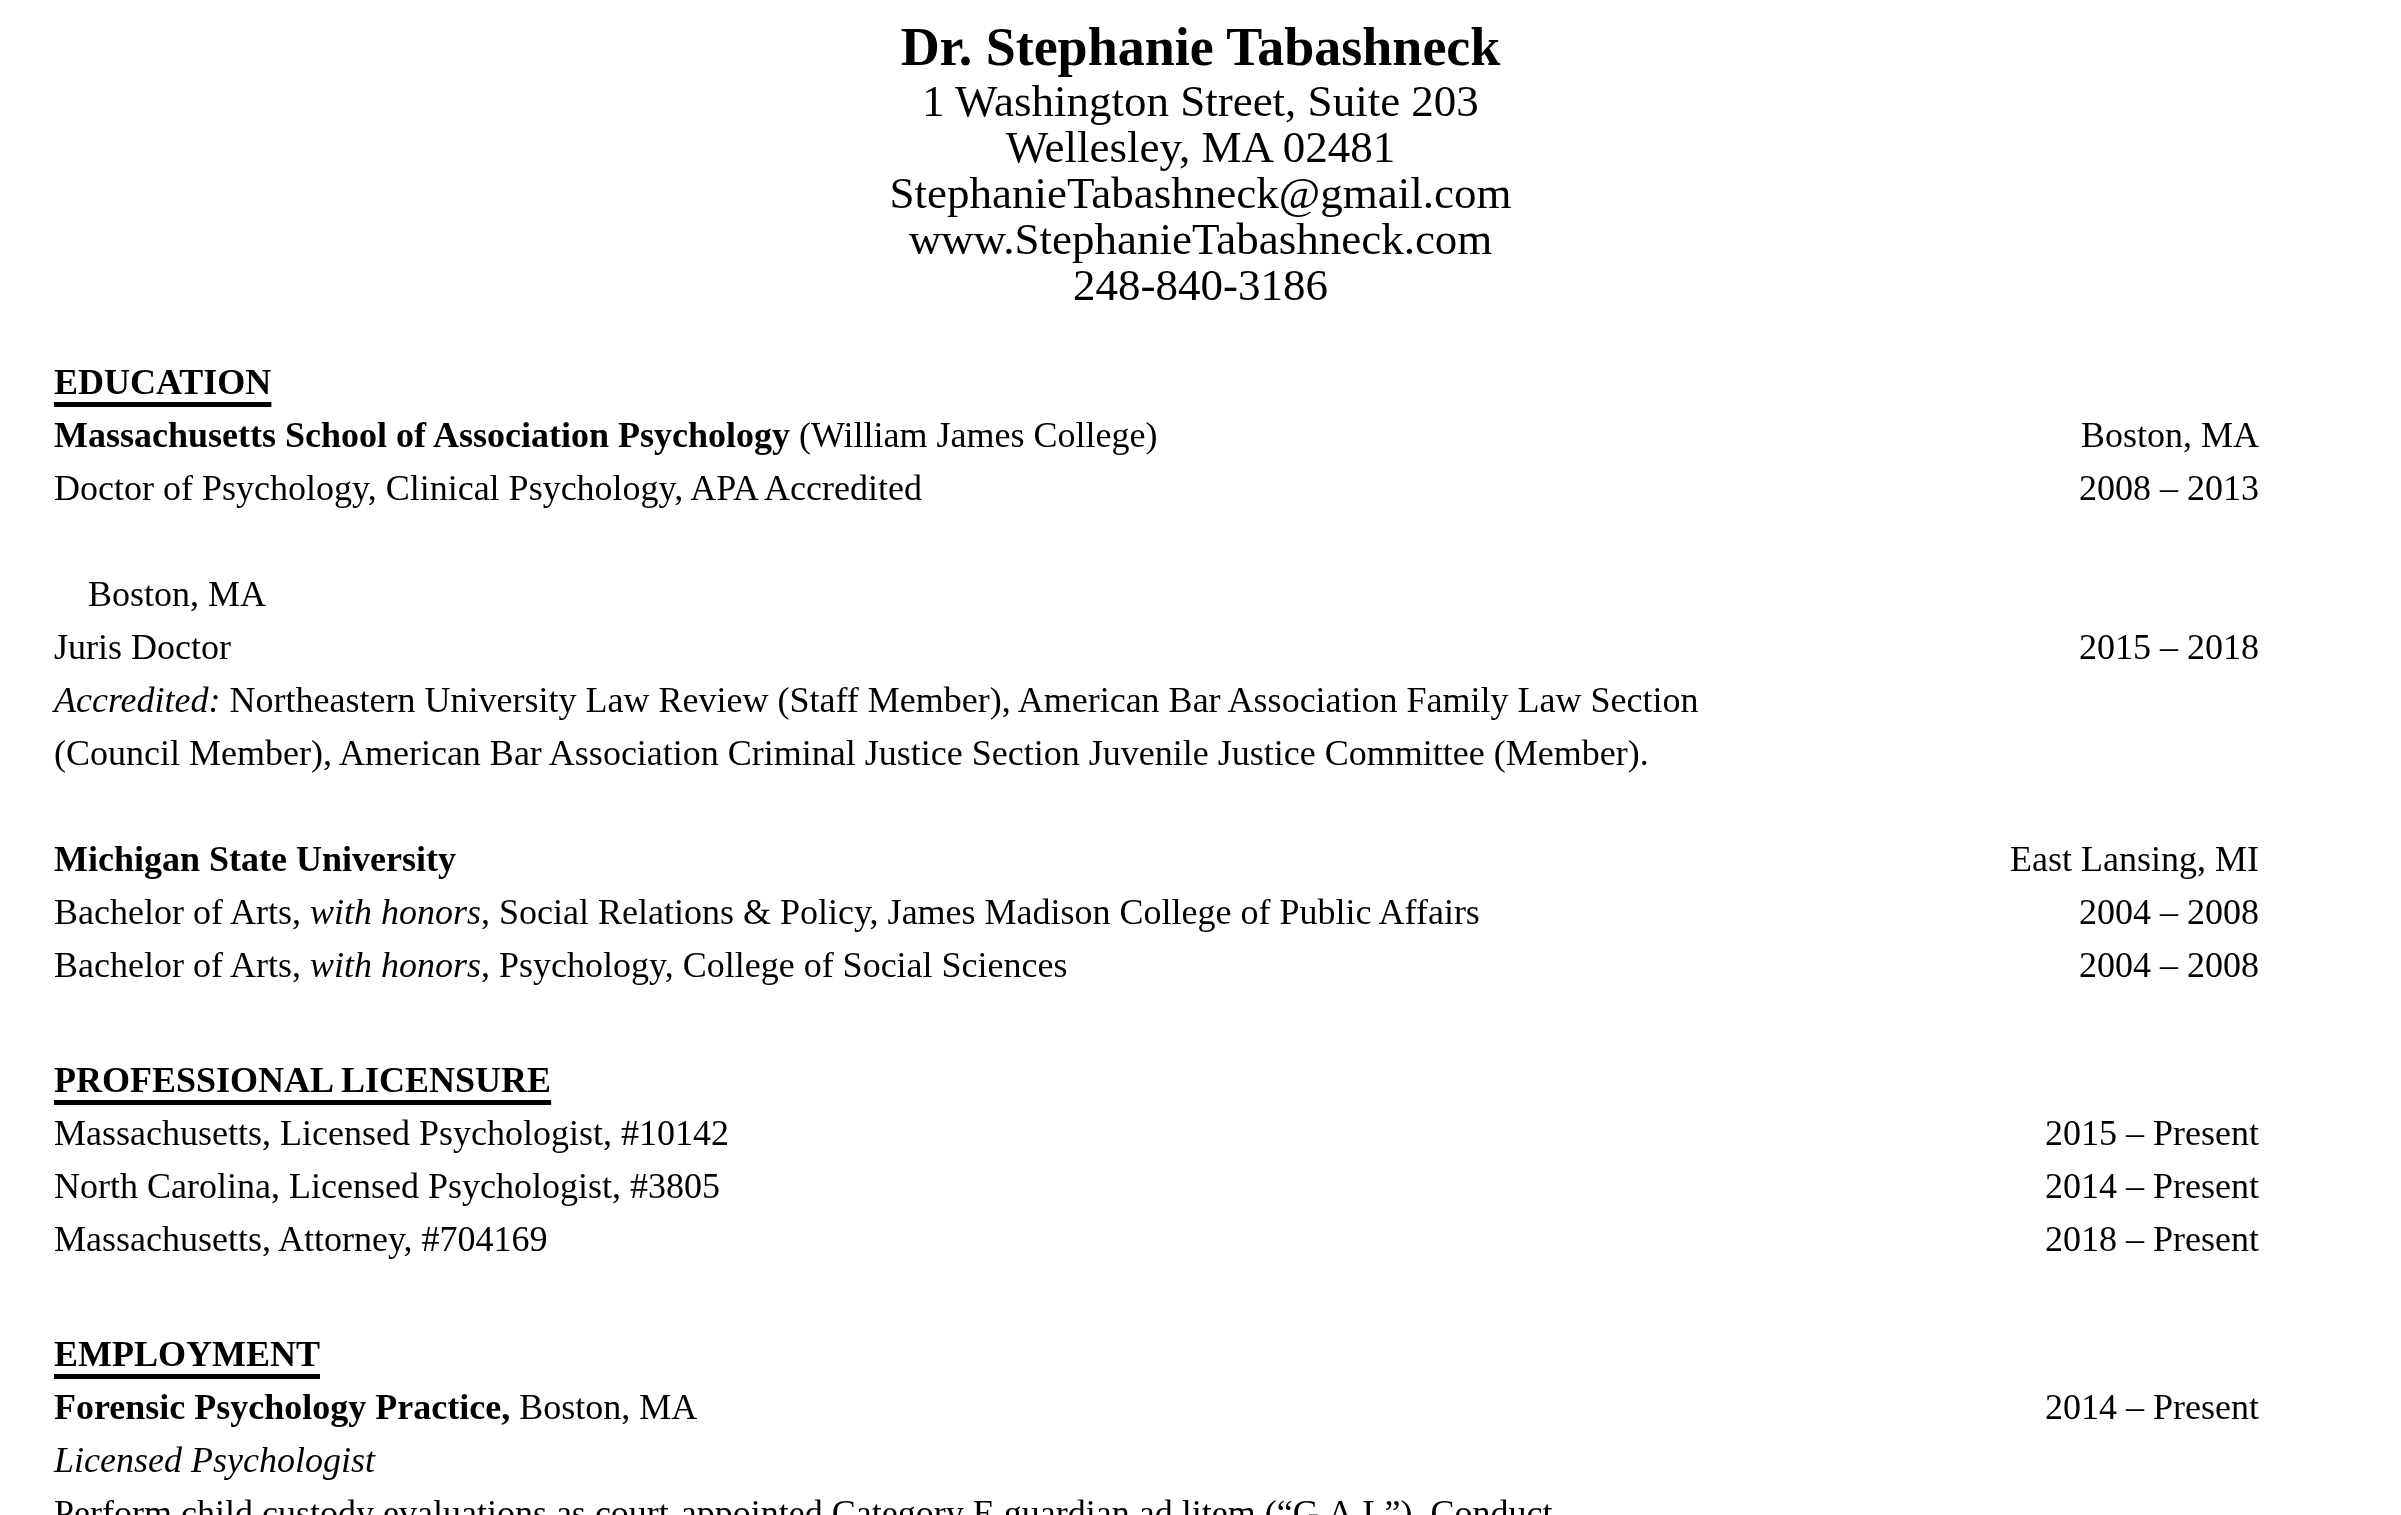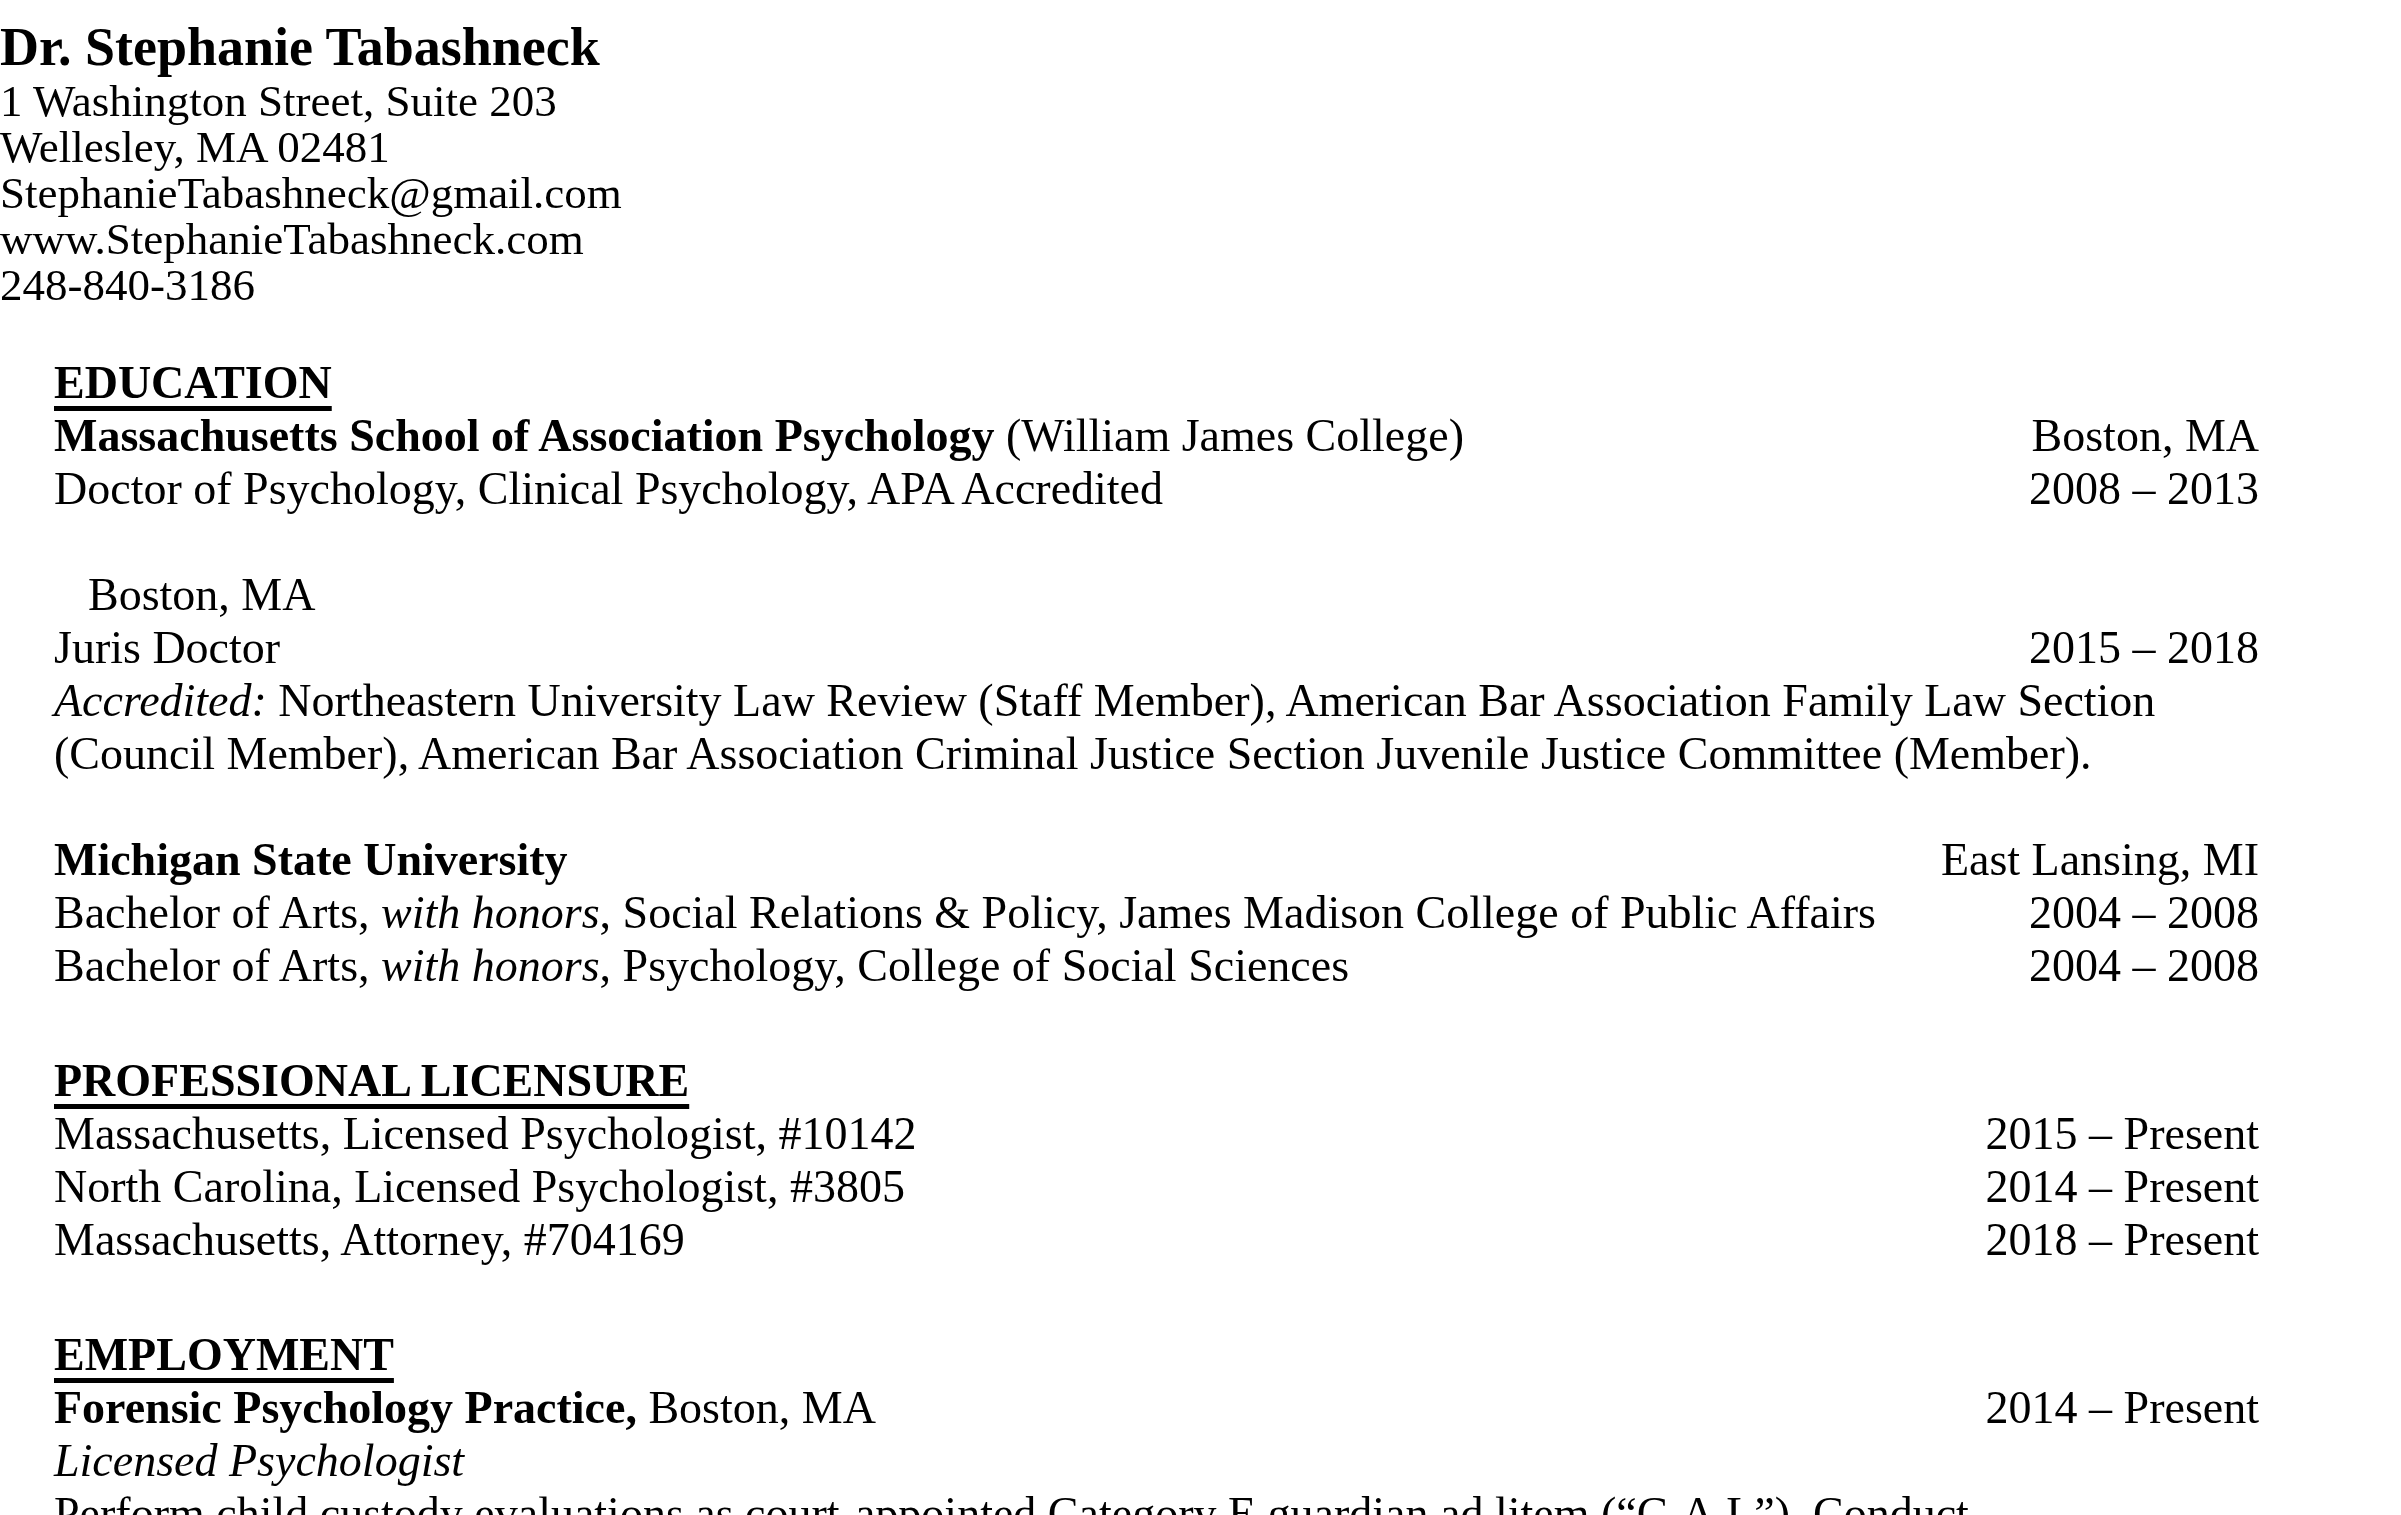--- a/index.html
+++ b/index.html
@@ -9,21 +9,21 @@
     height: 1516px;
     background: #ffffff;
     color: #000000;
     font-family: "Liberation Serif", "DejaVu Serif", serif;
     overflow: hidden;
     box-sizing: border-box;
   }
   
   .header {
     padding-top: 15.5px;
-    text-align: left;
+    text-align: center;
     width: 100%;
   }
   .doc-title {
     font-size: 54px;
     font-weight: bold;
     line-height: 62px;
   }
   .addr-line {
     font-size: 45px;
     line-height: 46px;
@@ -32,21 +32,21 @@
   .content {
     padding-left: 54px;
     padding-right: 142px;
     margin-top: 48px;
   }
   .section + .section { margin-top: 62px; }
   .row {
     display: flex;
     justify-content: space-between;
     align-items: baseline;
-    font-size: 46px;
+    font-size: 36px;
     line-height: 53px;
     height: 53px;
     white-space: nowrap;
   }
   .gap-row { height: 53px; }
   .heading {
     font-weight: bold;
     text-decoration: underline;
     text-decoration-thickness: 5.2px;
     text-underline-offset: 7.7px;

